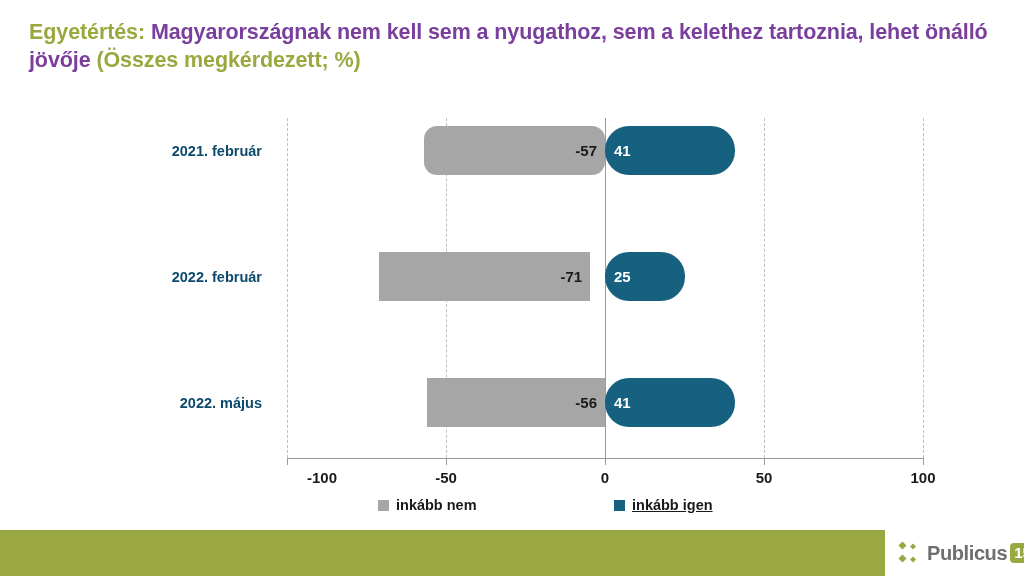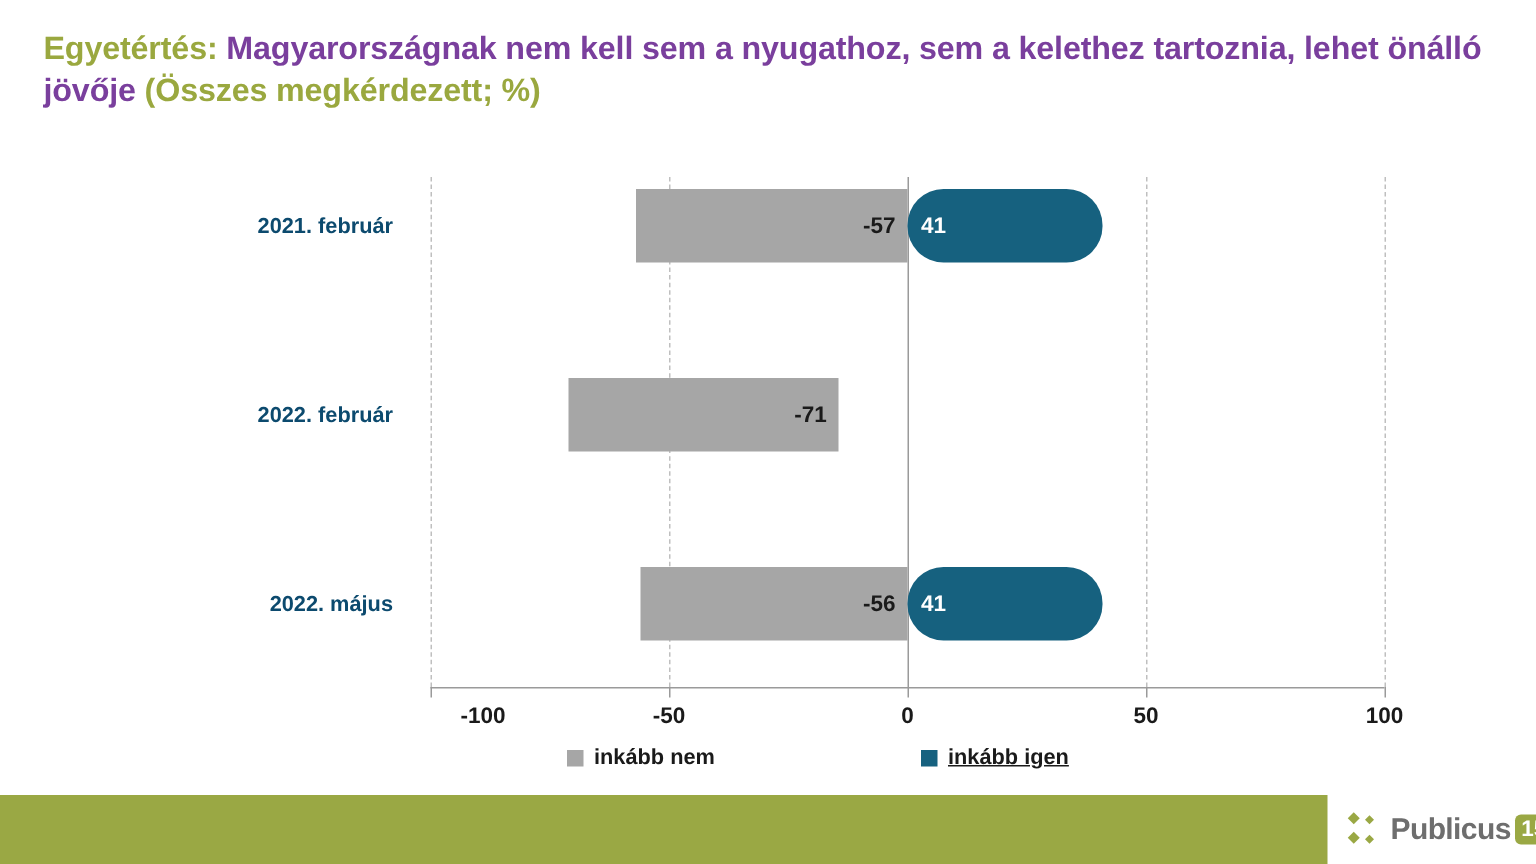--- a/index.html
+++ b/index.html
@@ -227,31 +227,34 @@
     <div class="tick" style="left: 446px;"></div>
     <div class="ticklabel" style="left: 446px;">-50</div>
     <div class="tick" style="left: 605px;"></div>
     <div class="ticklabel" style="left: 605px;">0</div>
     <div class="tick" style="left: 764px;"></div>
     <div class="ticklabel" style="left: 764px;">50</div>
     <div class="tick" style="left: 923px;"></div>
     <div class="ticklabel" style="left: 923px;">100</div>
     <div class="row" style="top: 22px;">
       <div class="cat-label">2021. február</div>
-      <div class="bar neg" style="left: 423.74px; width: 181.26px; background: rgb(166, 166, 166);">
+      <div class="bar neg" style="left: 423.74px; width: 181.26px; background: rgb(166, 166, 166); border-radius: 13px;">
         <span class="val">-57</span>
       </div>
       <div class="bar pos" style="left: 605px; width: 130.38px; background: rgb(22, 97, 127);">
         <span class="val">41</span>
       </div>
     </div>
     <div class="row" style="top: 148px;">
       <div class="cat-label">2022. február</div>
-      <div class="bar neg" style="left: 379.22px; width: 180px; background: rgb(166, 166, 166);">
+      <div class="bar neg" style="left: 379.22px; width: 211px; background: rgb(166, 166, 166);">
         <span class="val">-71</span>
+      </div>
+      <div class="bar pos" style="left: 605px; width: 79.5px; background: rgb(22, 97, 127);">
+        <span class="val">25</span>
       </div>
     </div>
     <div class="row" style="top: 274px;">
       <div class="cat-label">2022. május</div>
       <div class="bar neg" style="left: 426.92px; width: 178.08px; background: rgb(166, 166, 166); text-align: center;">
         <span class="val">-56</span>
       </div>
       <div class="bar pos" style="left: 605px; width: 130.38px; background: rgb(22, 97, 127);">
         <span class="val">41</span>
       </div>

